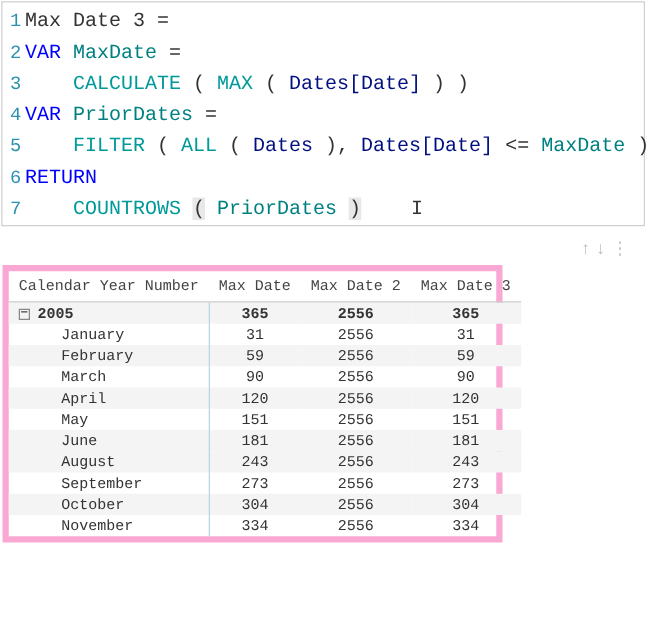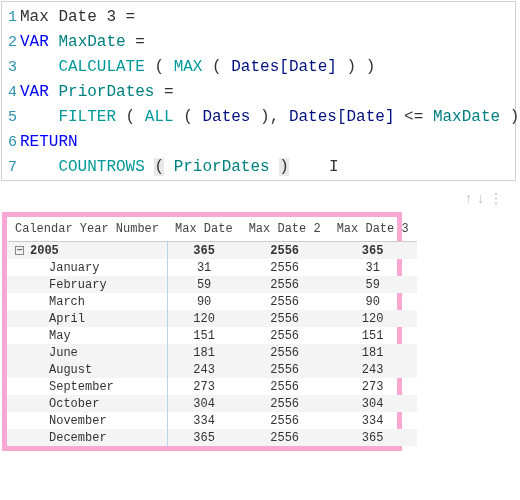--- a/index.html
+++ b/index.html
@@ -197,21 +197,15 @@
           <td class="num">304</td>
           <td class="num">2556</td>
           <td class="num">304</td>
         </tr>
         <tr class="">
           <td class="label-cell"><span class="month">November</span></td>
           <td class="num">334</td>
           <td class="num">2556</td>
           <td class="num">334</td>
         </tr>
-        <tr class="even">
-          <td class="label-cell"><span class="month">December</span></td>
-          <td class="num">365</td>
-          <td class="num">2556</td>
-          <td class="num">365</td>
-        </tr>
       </tbody>
   </table>
 </div>
 
 </body></html>

